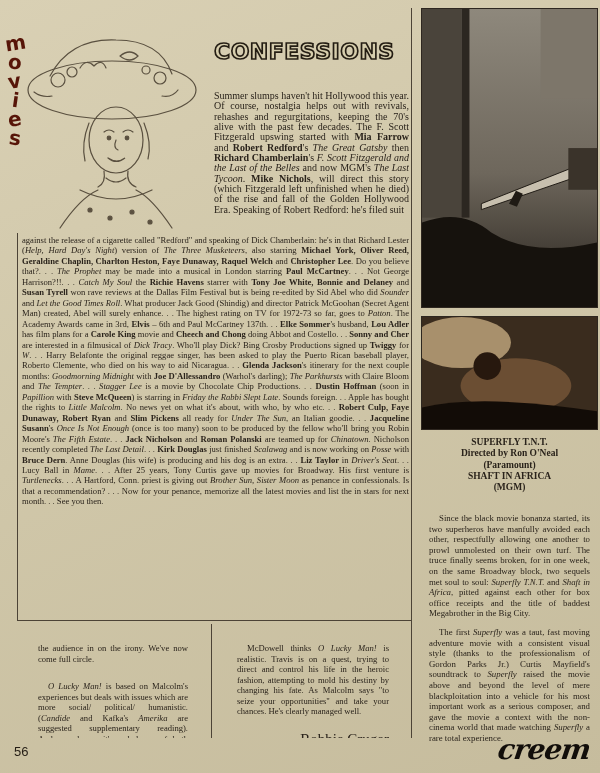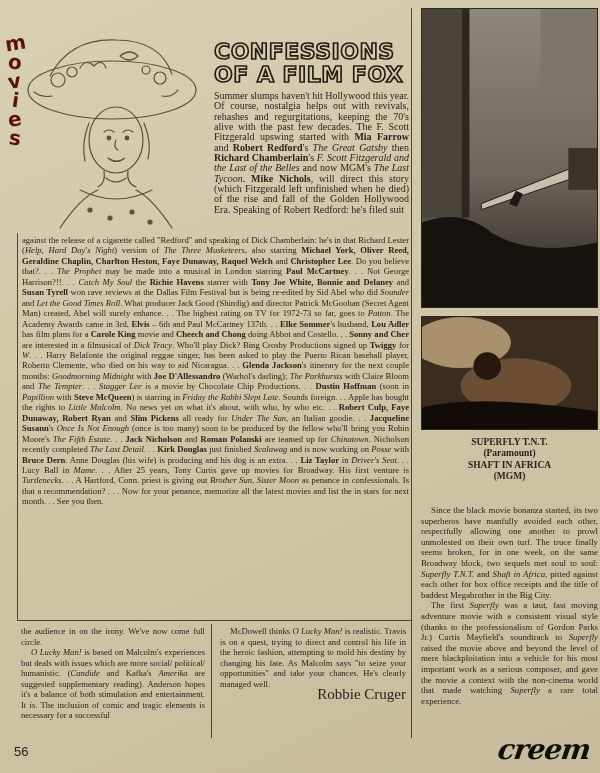--- a/index.html
+++ b/index.html
@@ -21,32 +21,32 @@
 
   
   .title{position:absolute;left:214px;top:40px;width:196px;font-family:"DejaVu Sans",sans-serif;font-weight:bold;font-size:22px;line-height:23px;letter-spacing:.5px;color:#2c2518;-webkit-text-fill-color:#d7cead;-webkit-text-stroke:1.7px #241d13}
 
   
   .intro{position:absolute;left:214px;top:91px;width:195px;height:141px;font-size:10px;line-height:10.35px;text-align:justify;overflow:hidden}
   .bodytext{position:absolute;left:22px;top:235px;width:387px;height:383px;font-size:8.6px;line-height:10.45px;text-align:justify;overflow:hidden}
 
   
   .col{position:absolute;top:626px;height:112px;font-size:8.6px;line-height:10.5px;text-align:justify;overflow:hidden}
-  .col p{margin:0}
+  .col p{margin:17px}
   .col p.indent{text-indent:10px}
   .col-left{left:21px;width:184px}
   .col-mid{left:220px;width:186px}
   .byline{margin-top:2px;text-align:right;font-size:15px}
 
   
   .photo{position:absolute;left:421px;width:177px;border:1px solid #2e2720;overflow:hidden}
   .photo svg{display:block;width:100%;height:100%}
   .caption{position:absolute;left:421px;top:437px;width:177px;text-align:center;font-weight:bold;font-size:9.5px;line-height:11.3px}
   .review{position:absolute;left:421px;top:505px;width:177px;height:262px;font-size:8.8px;line-height:10.6px;text-align:justify;overflow:hidden}
-  .review p{margin:0;text-indent:10px}
+  .review p{margin:8px;text-indent:10px}
 
   
   .pagenum{position:absolute;left:14px;top:744px;font-family:"Liberation Sans",sans-serif;font-size:13px;color:#241d15}
   .logo{position:absolute;right:10px;top:733px;font-family:"DejaVu Serif",serif;font-weight:bold;font-style:italic;font-size:28px;letter-spacing:-1px;color:#120e0a;transform:skewX(-8deg)}
 </style>
 </head>
 <body>
 
 <div class="page">
 
@@ -85,21 +85,20 @@
         <circle cx="70" cy="182" r="2" fill="#4d4334"></circle>
         <circle cx="90" cy="190" r="2" fill="#4d4334"></circle>
         <circle cx="112" cy="184" r="2" fill="#4d4334"></circle>
         <circle cx="130" cy="194" r="2" fill="#4d4334"></circle>
       </g>
     </svg>
   </div>
 
   <div class="title">
     <div>CONFESSIONS</div>
-    <div>OF A FILM FOX</div>
   </div>
 
   <div class="intro">Summer slumps haven't hit Hollywood this year. Of course, nostalgia helps out with revivals, rehashes and regurgitations, keeping the 70's alive with the past few decades. The F. Scott Fitzgerald upswing started with <b>Mia Farrow</b> and <b>Robert Redford</b>'s <i>The Great Gatsby</i> then <b>Richard Chamberlain</b>'s <i>F. Scott Fitzgerald and the Last of the Belles</i> and now MGM's <i>The Last Tycoon</i>. <b>Mike Nichols</b>, will direct this story (which Fitzgerald left unfinished when he died) of the rise and fall of the Golden Hollywood Era. Speaking of Robert Redford: he's filed suit</div>
   <div class="bodytext">against the release of a cigarette called "Redford" and speaking of Dick Chamberlain: he's in that Richard Lester (<i>Help, Hard Day's Night</i>) version of <i>The Three Musketeers</i>, also starring <b>Michael York, Oliver Reed, Geraldine Chaplin, Charlton Heston, Faye Dunaway, Raquel Welch</b> and <b>Christopher Lee</b>. Do you believe that?. . . <i>The Prophet</i> may be made into a musical in London starring <b>Paul McCartney</b>. . . Not George Harrison?!!. . . <i>Catch My Soul</i> the <b>Richie Havens</b> starrer with <b>Tony Joe White, Bonnie and Delaney</b> and <b>Susan Tyrell</b> won rave reviews at the Dallas Film Festival but is being re-edited by Sid Abel who did <i>Sounder</i> and <i>Let the Good Times Roll</i>. What producer Jack Good (Shindig) and director Patrick McGoohan (Secret Agent Man) created, Abel will surely enhance. . . The highest rating on TV for 1972-73 so far, goes to <i>Patton</i>. The Academy Awards came in 3rd, <b>Elvis</b> – 6th and Paul McCartney 137th. . . <b>Elke Sommer</b>'s husband, <b>Lou Adler</b> has film plans for a <b>Carole King</b> movie and <b>Cheech and Chong</b> doing Abbot and Costello. . . <b>Sonny and Cher</b> are interested in a filmusical of <i>Dick Tracy</i>. Who'll play Dick? Bing Crosby Productions signed up <b>Twiggy</b> for <i>W</i>. . . Harry Belafonte the original reggae singer, has been asked to play the Puerto Rican baseball player, Roberto Clemente, who died on his way to aid Nicaragua. . . <b>Glenda Jackson</b>'s itinerary for the next couple months: <i>Goodmorning Midnight</i> with <b>Joe D'Allessandro</b> (Warhol's darling); <i>The Parkhursts</i> with Claire Bloom and <i>The Tempter</i>. . . <i>Stagger Lee</i> is a movie by Chocolate Chip Productions. . . <b>Dustin Hoffman</b> (soon in <i>Papillion</i> with <b>Steve McQueen</b>) is starring in <i>Friday the Rabbi Slept Late</i>. Sounds foreign. . . Apple has bought the rights to <i>Little Malcolm</i>. No news yet on what it's about, with who, by who etc. . . <b>Robert Culp, Faye Dunaway, Robert Ryan</b> and <b>Slim Pickens</b> all ready for <i>Under The Sun</i>, an Italian goodie. . . <b>Jacqueline Susann</b>'s <i>Once Is Not Enough</i> (once is too many) soon to be produced by the fellow who'll bring you Robin Moore's <i>The Fifth Estate</i>. . . <b>Jack Nicholson</b> and <b>Roman Polanski</b> are teamed up for <i>Chinatown</i>. Nicholson recently completed <i>The Last Detail</i>. . . <b>Kirk Douglas</b> just finished <i>Scalawag</i> and is now working on <i>Posse</i> with <b>Bruce Dern</b>. Anne Douglas (his wife) is producing and his dog is an extra. . . <b>Liz Taylor</b> in <i>Driver's Seat</i>. . . Lucy Ball in <i>Mame</i>. . . After 25 years, Tony Curtis gave up movies for Broadway. His first venture is <i>Turtlenecks</i>. . . A Hartford, Conn. priest is giving out <i>Brother Sun, Sister Moon</i> as penance in confessionals. Is that a recommendation? . . . Now for your penance, memorize all the latest movies and list the in stars for next month. . . See you then.</div>
 
   <div class="rule v" style="left:17px;top:233px;height:387px"></div>
   <div class="rule h" style="left:17px;top:620px;width:394px"></div>
   <div class="rule v" style="left:411px;top:8px;height:730px"></div>
   <div class="rule v" style="left:211px;top:624px;height:114px"></div>
 
@@ -136,20 +135,21 @@
       <rect width="177" height="114" fill="#3a2c1e"></rect>
       <ellipse cx="40" cy="26" rx="50" ry="26" fill="#a8906c"></ellipse>
       <ellipse cx="95" cy="70" rx="56" ry="28" fill="#6b4e33"></ellipse>
       <circle cx="66" cy="50" r="14" fill="#27180e"></circle>
       <path d="M0 114 L0 92 Q60 78 177 96 L177 114 Z" fill="#120c07"></path>
     </svg>
   </div>
 
   <div class="caption">
     <div>SUPERFLY T.N.T.</div>
+    <div>Directed by Ron O'Neal</div>
     <div>(Paramount)</div>
     <div>SHAFT IN AFRICA</div>
     <div>(MGM)</div>
   </div>
 
   <div class="review">
     <p>Since the black movie bonanza started, its two superheros have manfully avoided each other, respectfully allowing one another to prowl unmolested on their own turf. The truce finally seems broken, for in one week, on the same Broadway block, two sequels met soul to soul: <i>Superfly T.N.T.</i> and <i>Shaft in Africa</i>, pitted against each other for box office receipts and the title of baddest Megabrother in the Big City.</p>
     <p>The first <i>Superfly</i> was a taut, fast moving adventure movie with a consistent visual style (thanks to the professionalism of Gordon Parks Jr.) Curtis Mayfield's soundtrack to <i>Superfly</i> raised the movie above and beyond the level of mere blackploitation into a vehicle for his most important work as a serious composer, and gave the movie a context with the non-cinema world that made watching <i>Superfly</i> a rare total experience.</p>
   </div>
 

